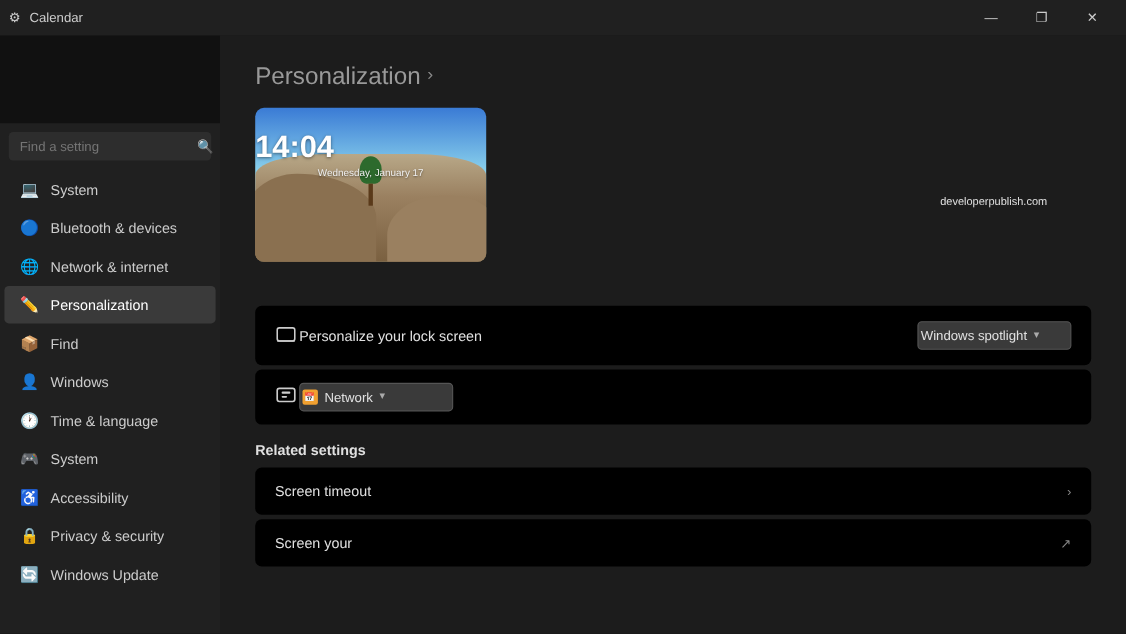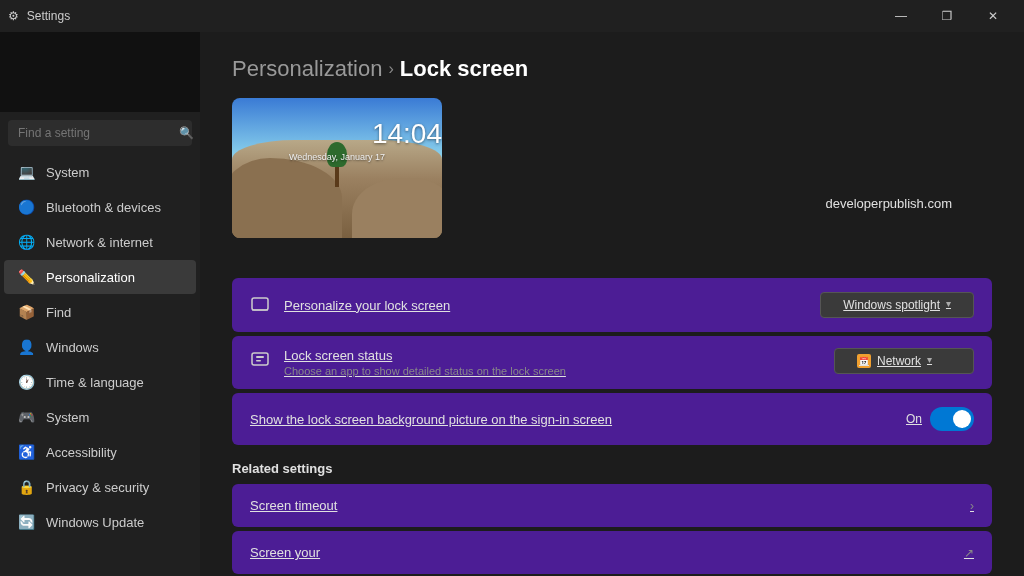--- a/index.html
+++ b/index.html
@@ -201,65 +201,64 @@
       width: 20px;
       height: 25px;
       background: #2d6a2d;
       border-radius: 50% 50% 30% 30%;
     }
     .lockscreen-time {
       position: absolute;
       top: 20px;
       left: 0;
       right: 0;
-      text-align: right;
+      text-align: left;
       font-size: 28px;
-      font-weight: 400;
+      font-weight: 700;
       color: #fff;
       text-shadow: 0 1px 3px rgba(0,0,0,0.5);
     }
     .lockscreen-date {
       position: absolute;
       top: 54px;
       left: 0;
       right: 0;
       text-align: center;
       font-size: 9px;
       color: #f0f0f0;
       text-shadow: 0 1px 2px rgba(0,0,0,0.5);
     }
 
     
     .watermark {
       position: absolute;
-      top: 98px;
+      top: 80px;
       right: 40px;
-      font-size: 13px;
+      font-size: 10px;
       color: #e0e0e0;
       font-weight: 500;
     }
 
     
     .preview-row {
       display: flex;
       gap: 20px;
       align-items: flex-start;
       margin-bottom: 20px;
     }
 
     
     .setting-row {
-      background: #4c1d95;
+      background: #000000;
       border-radius: 6px;
       padding: 14px 18px;
       display: flex;
       align-items: center;
-      gap: 14px;
+      gap: 2px;
       margin-bottom: 4px;
-      text-decoration: underline;
     }
     .setting-row-tall {
       align-items: flex-start;
       padding: 12px 18px;
     }
     .setting-icon {
       width: 20px;
       height: 20px;
       flex-shrink: 0;
       display: flex;
@@ -284,21 +283,21 @@
       display: flex;
       align-items: center;
       gap: 8px;
     }
 
     
     .dropdown {
       background: #3a3a3a;
       border: 1px solid #555;
       border-radius: 4px;
-      padding: 5px 22px;
+      padding: 5px 2px;
       font-size: 12px;
       color: #e0e0e0;
       display: flex;
       align-items: flex-start;
       gap: 6px;
       cursor: pointer;
       min-width: 140px;
     }
     .dropdown-arrow { color: #aaa; font-size: 10px; }
 
@@ -364,21 +363,21 @@
       font-size: 12px;
       margin-left: 4px;
     }
   </style>
 </head>
 <body>
 
 <div class="title-bar">
   <div class="title-bar-left">
     <span>⚙</span>
-    <span>Settings</span>
+    <span>Calendar</span>
   </div>
   <div class="title-bar-controls">
     <button class="title-btn">—</button>
     <button class="title-btn">❐</button>
     <button class="title-btn close">✕</button>
   </div>
 </div>
 
 <div class="main-layout">
 
@@ -435,21 +434,20 @@
       <span>Windows Update</span>
     </div>
       </div>
   </div>
 
   <div class="content">
 
     <div class="breadcrumb">
       <span class="breadcrumb-parent">Personalization</span>
       <span class="breadcrumb-sep">›</span>
-      <span class="breadcrumb-current">Lock screen</span>
     </div>
 
     <div class="preview-row">
       <div class="lockscreen-preview">
         <div class="lockscreen-rocks"></div>
         <div class="lockscreen-rock2"></div>
         <div class="lockscreen-rock3"></div>
         <div class="lockscreen-tree">
           <div class="tree-top"></div>
           <div class="tree-trunk"></div>
@@ -481,44 +479,29 @@
     </div>
 
     <div class="setting-row setting-row-tall">
       <div class="setting-icon" style="margin-top:2px;">
         <svg width="18" height="18" viewBox="0 0 18 18" fill="none">
           <rect x="1" y="2" width="16" height="12" rx="2" stroke="#ccc" stroke-width="1.5" fill="none"></rect>
           <rect x="5" y="5" width="8" height="2" rx="1" fill="#ccc"></rect>
           <rect x="5" y="9" width="5" height="1.5" rx="0.75" fill="#ccc"></rect>
         </svg>
       </div>
-      <div class="setting-text">
-        <div class="setting-label">Lock screen status</div>
-        <div class="setting-desc">Choose an app to show detailed status on the lock screen</div>
-      </div>
       <div class="setting-control">
         <div class="dropdown">
           <div class="cal-icon">📅</div>
           <span>Network</span>
           <span class="dropdown-arrow">▾</span>
         </div>
       </div>
     </div>
 
-    <div class="setting-row">
-      <div class="setting-text">
-        <div class="setting-label">Show the lock screen background picture on the sign-in screen</div>
-      </div>
-      <div class="setting-control">
-        <span class="toggle-label">On</span>
-        <div class="toggle">
-          <div class="toggle-thumb"></div>
-        </div>
-      </div>
-    </div>
 
     <div class="section-title">Related settings</div>
 
     <div class="setting-row clickable-row">
       <div class="setting-text">
         <div class="setting-label">Screen timeout</div>
       </div>
       <span class="row-arrow">›</span>
     </div>
 

